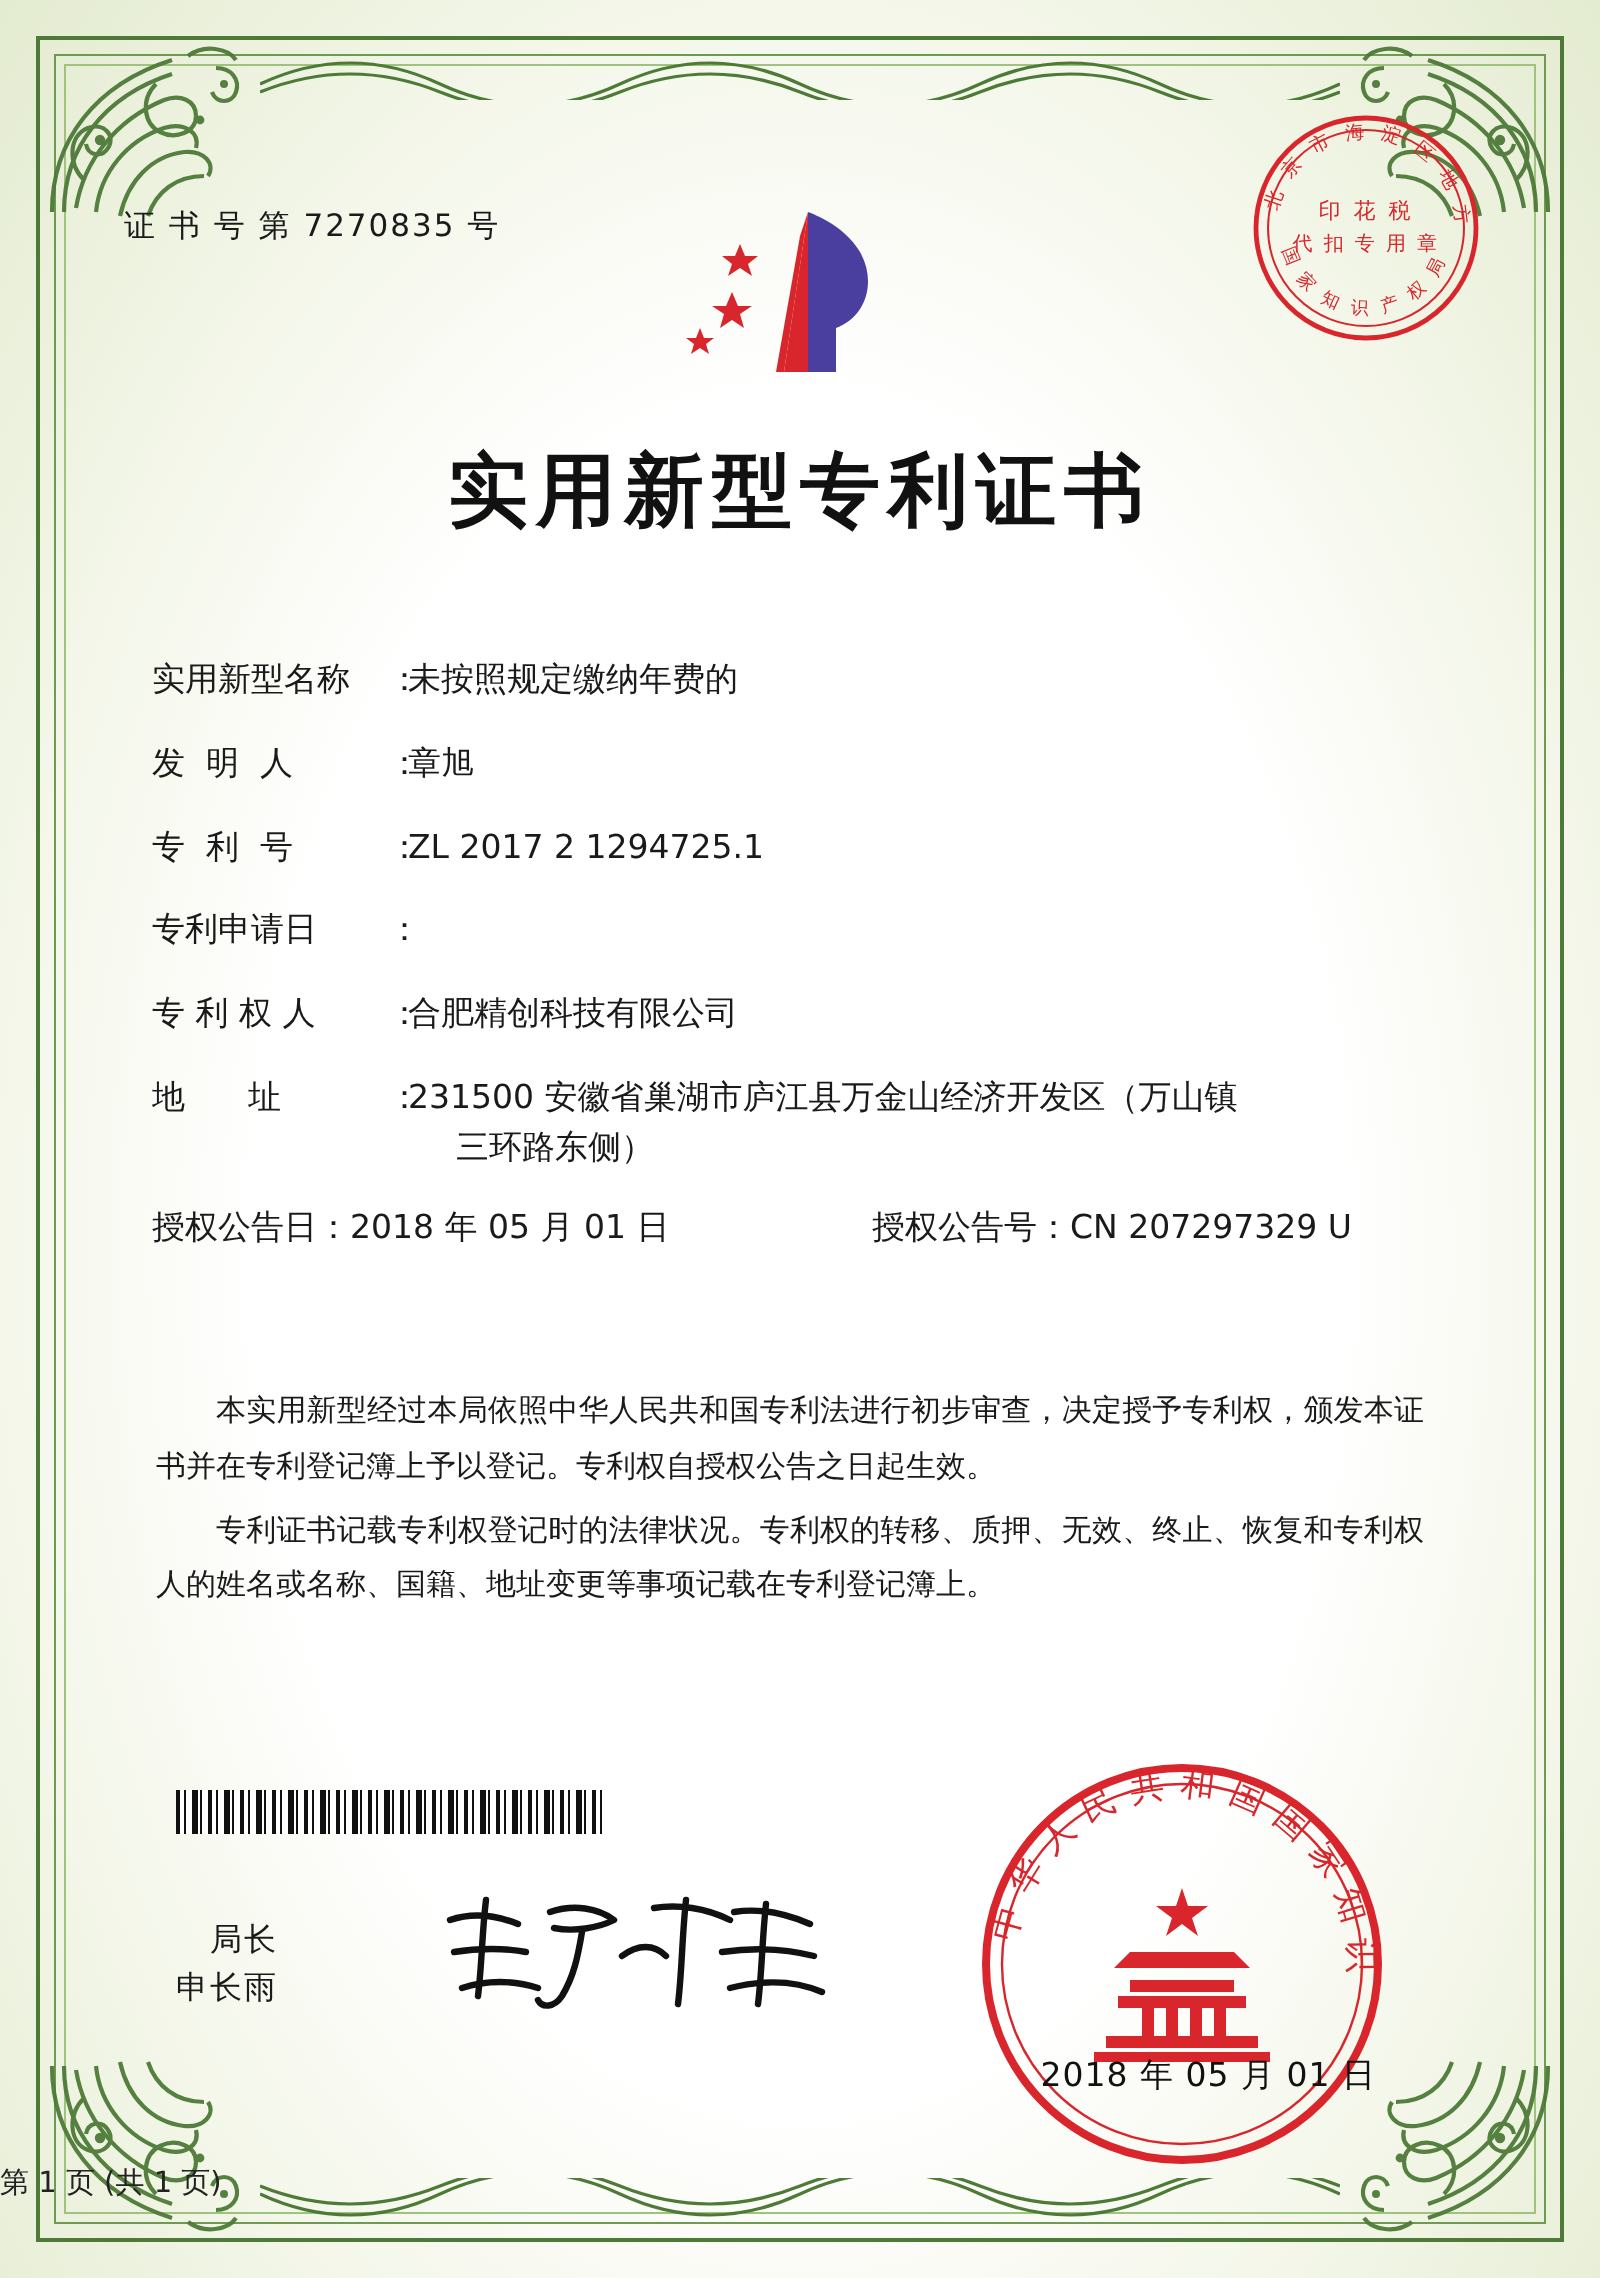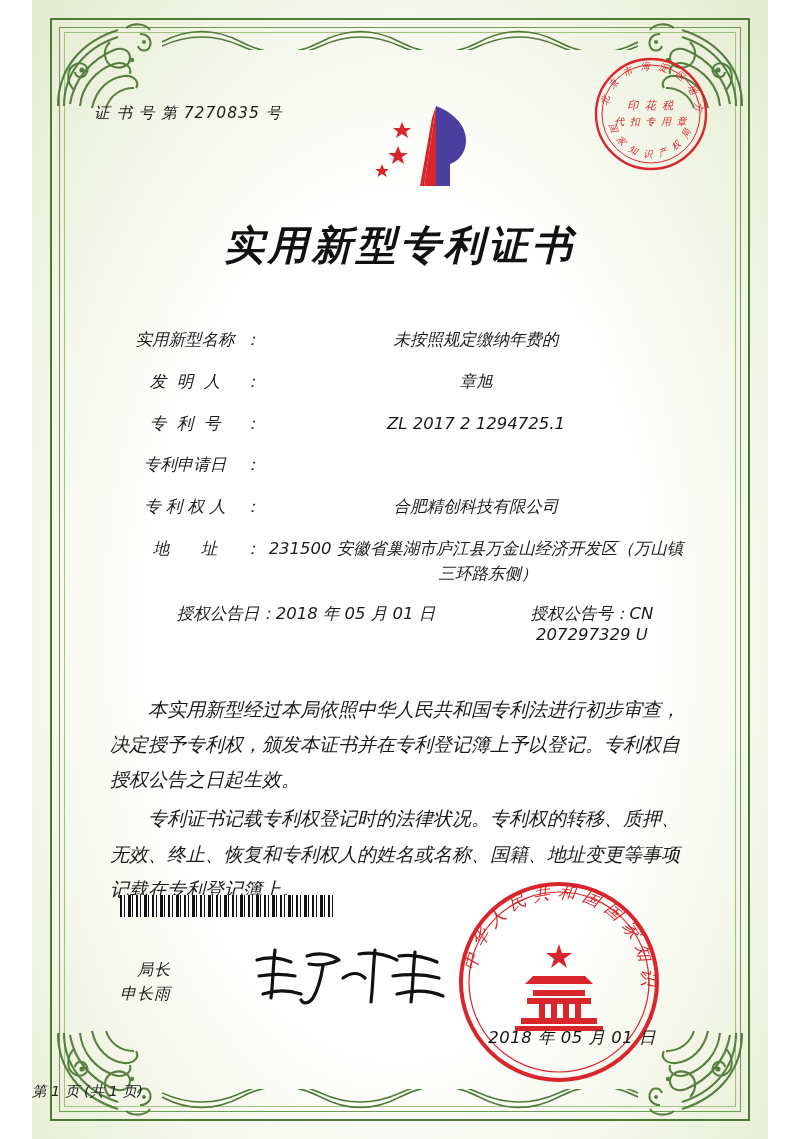--- a/index.html
+++ b/index.html
@@ -2,29 +2,28 @@
 <html><head>
 <meta charset="utf-8">
 <style>
   html, body {
     margin: 0;
     padding: 0;
     background: #ffffff;
   }
   .page {
     position: relative;
-    width: 736px;
+    width: 800px;
     height: 1139px;
     margin: 0 auto;
     background:
       radial-gradient(ellipse at 50% 55%, #ffffff 0%, #ffffff 48%, #f4f7ea 70%, #eaf0da 88%, #e3ebd0 100%);
     overflow: hidden;
     font-family: "DejaVu Sans", "Liberation Sans", sans-serif;
     color: #1a1a1a;
-    font-style: italic;
   }
 
   
   .border-outer {
     position: absolute;
     left: 18px; top: 18px; right: 18px; bottom: 18px;
     border: 2px solid #4e7a38;
     box-sizing: border-box;
   }
   .border-inner {
@@ -99,24 +98,23 @@
     font-size: 40px;
     font-weight: bold;
     letter-spacing: 4px;
     color: #111;
     font-family: "DejaVu Sans", "Liberation Sans", sans-serif;
   }
 
   
   .fields {
     position: absolute;
-    left: 94px;
+    left: 76px;
     right: 70px;
     top: 328px;
-    text-align: center;
   }
   .field-row {
     display: flex;
     align-items: flex-start;
     margin-bottom: 17px;
     font-size: 16.5px;
     line-height: 1.5;
   }
   .field-label {
     width: 118px;
@@ -136,21 +134,21 @@
   }
   .two-col .left { width: 360px; flex: 0 0 360px; }
   .two-col .right { flex: 1 1 auto; }
 
   
   .body-text {
     position: absolute;
     left: 78px;
     right: 88px;
     top: 692px;
-    font-size: 19px;
+    font-size: 15px;
     line-height: 1.85;
     text-align: justify;
   }
   .body-text p {
     margin: 0 0 4px 0;
     text-indent: 2em;
   }
 
   
   .barcode {

